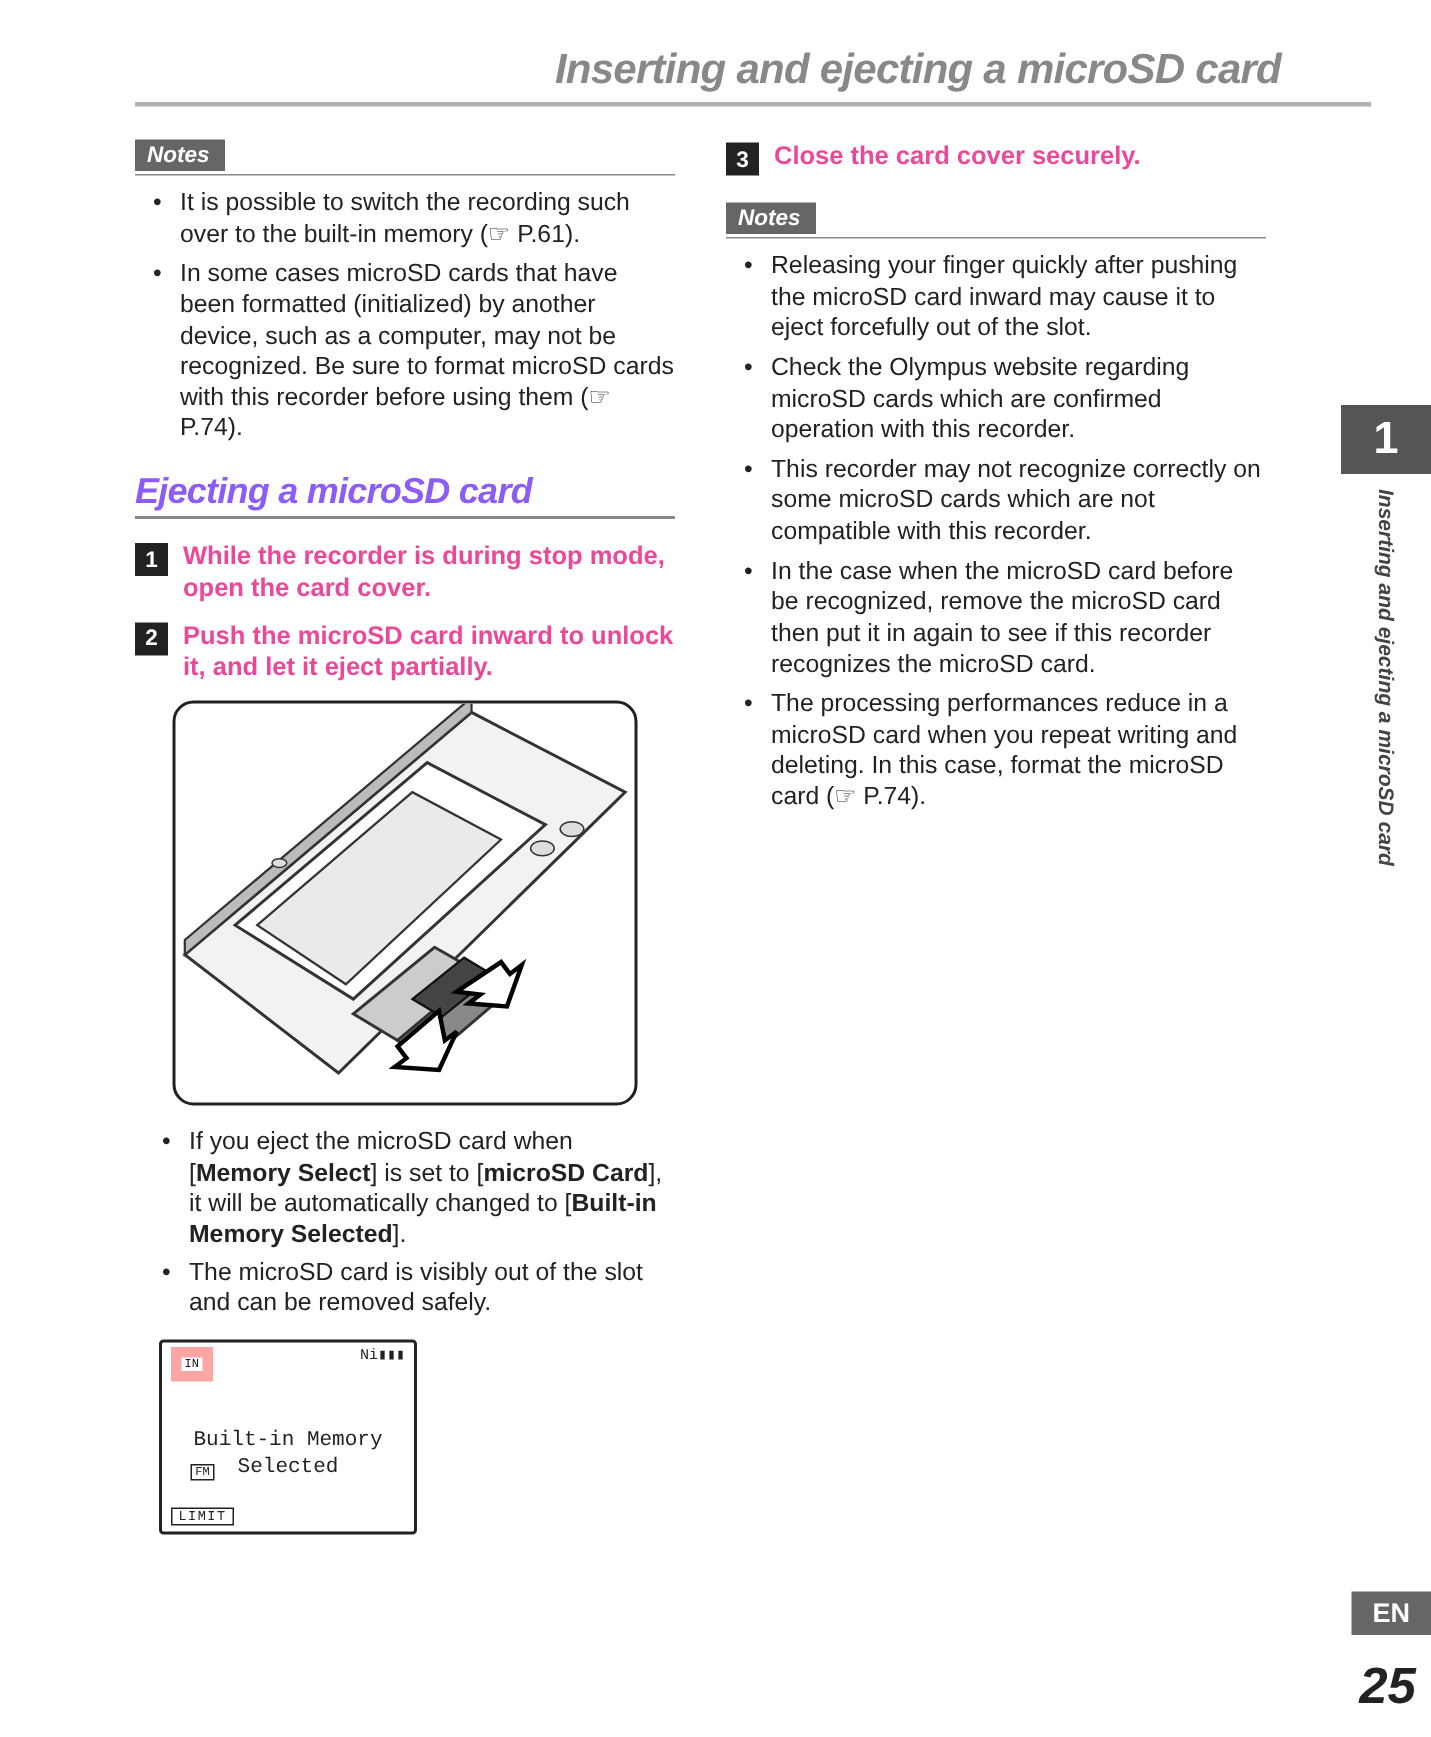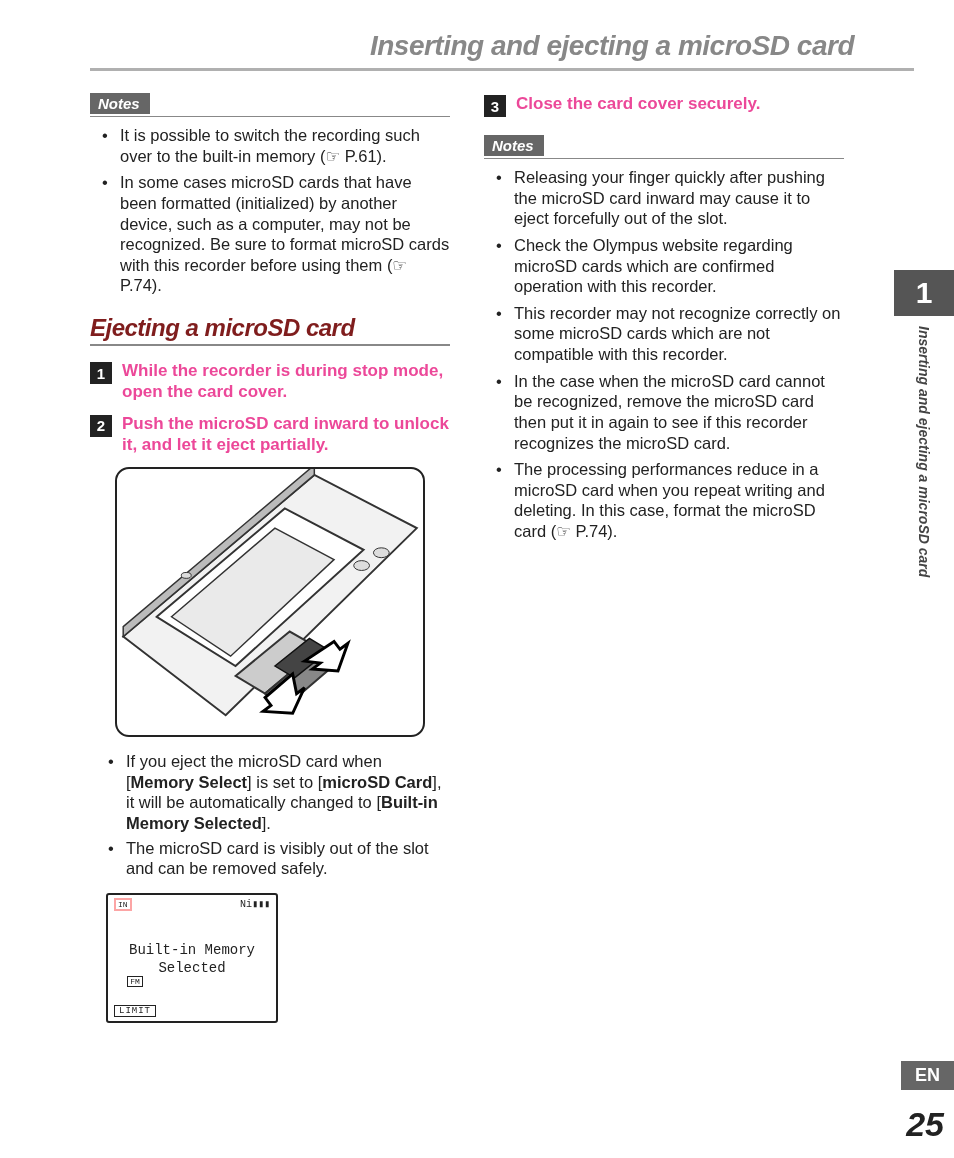--- a/index.html
+++ b/index.html
@@ -60,21 +60,21 @@
     content: "•";
     position: absolute;
     left: -4px;
     top: 0;
     color: #222;
   }
   .section-heading {
     font-size: 24px;
     font-weight: 800;
     font-style: italic;
-    color: #7f1d1d;
+    color: #8b5cf6;
     border-bottom: 2px solid #888;
     padding-bottom: 2px;
     margin: 10px 0 14px 0;
     letter-spacing: -0.5px;
   }
   .step {
     display: flex;
     align-items: flex-start;
     gap: 10px;
     margin-bottom: 10px;
@@ -264,21 +264,21 @@
 
     <ul class="sub-list">
       <li>
         <span>If you eject the microSD card when [</span><span class="strong">Memory Select</span><span>] is set to [</span><span class="strong">microSD Card</span><span>], it will be automatically changed to [</span><span class="strong">Built-in Memory Selected</span><span>].</span>
       </li>
       <li>The microSD card is visibly out of the slot and can be removed safely.</li>
     </ul>
 
     <div class="lcd-box">
       <div class="lcd-top">
-        <span style="border:2px solid #fca5a5;padding:0 2px;font-size:8px;">IN</span>
+        <span style="border:7px solid #fca5a5;padding:0 2px;font-size:8px;">IN</span>
         <span style="font-size:10px;">Ni▮▮▮</span>
       </div>
       <div class="lcd-center">
         <div>Built-in Memory</div>
         <div>Selected</div>
       </div>
       <div class="lcd-bottom">
         <span style="border:1px solid #222;padding:0 2px;font-size:8px;">FM</span>
         <span class="lcd-limit">LIMIT</span>
       </div>
@@ -292,21 +292,21 @@
     </div>
 
     <div style="margin-top:18px;">
       <span class="notes-label">Notes</span>
       <div class="notes-rule"></div>
     </div>
     <ul class="notes-list">
       <li>Releasing your finger quickly after pushing the microSD card inward may cause it to eject forcefully out of the slot.</li>
       <li>Check the Olympus website regarding microSD cards which are confirmed operation with this recorder.</li>
       <li>This recorder may not recognize correctly on some microSD cards which are not compatible with this recorder.</li>
-      <li>In the case when the microSD card cannot be recognized, remove the microSD card then put it in again to see if this recorder recognizes the microSD card.</li>
+      <li>In the case when the microSD card before be recognized, remove the microSD card then put it in again to see if this recorder recognizes the microSD card.</li>
       <li>The processing performances reduce in a microSD card when you repeat writing and deleting. In this case, format the microSD card (☞ P.74).</li>
     </ul>
   </div>
 </div>
 
 <div class="side-tab">
   <div class="tab-dark">1</div>
   <div class="tab-vertical">Inserting and ejecting a microSD card</div>
 </div>
 

